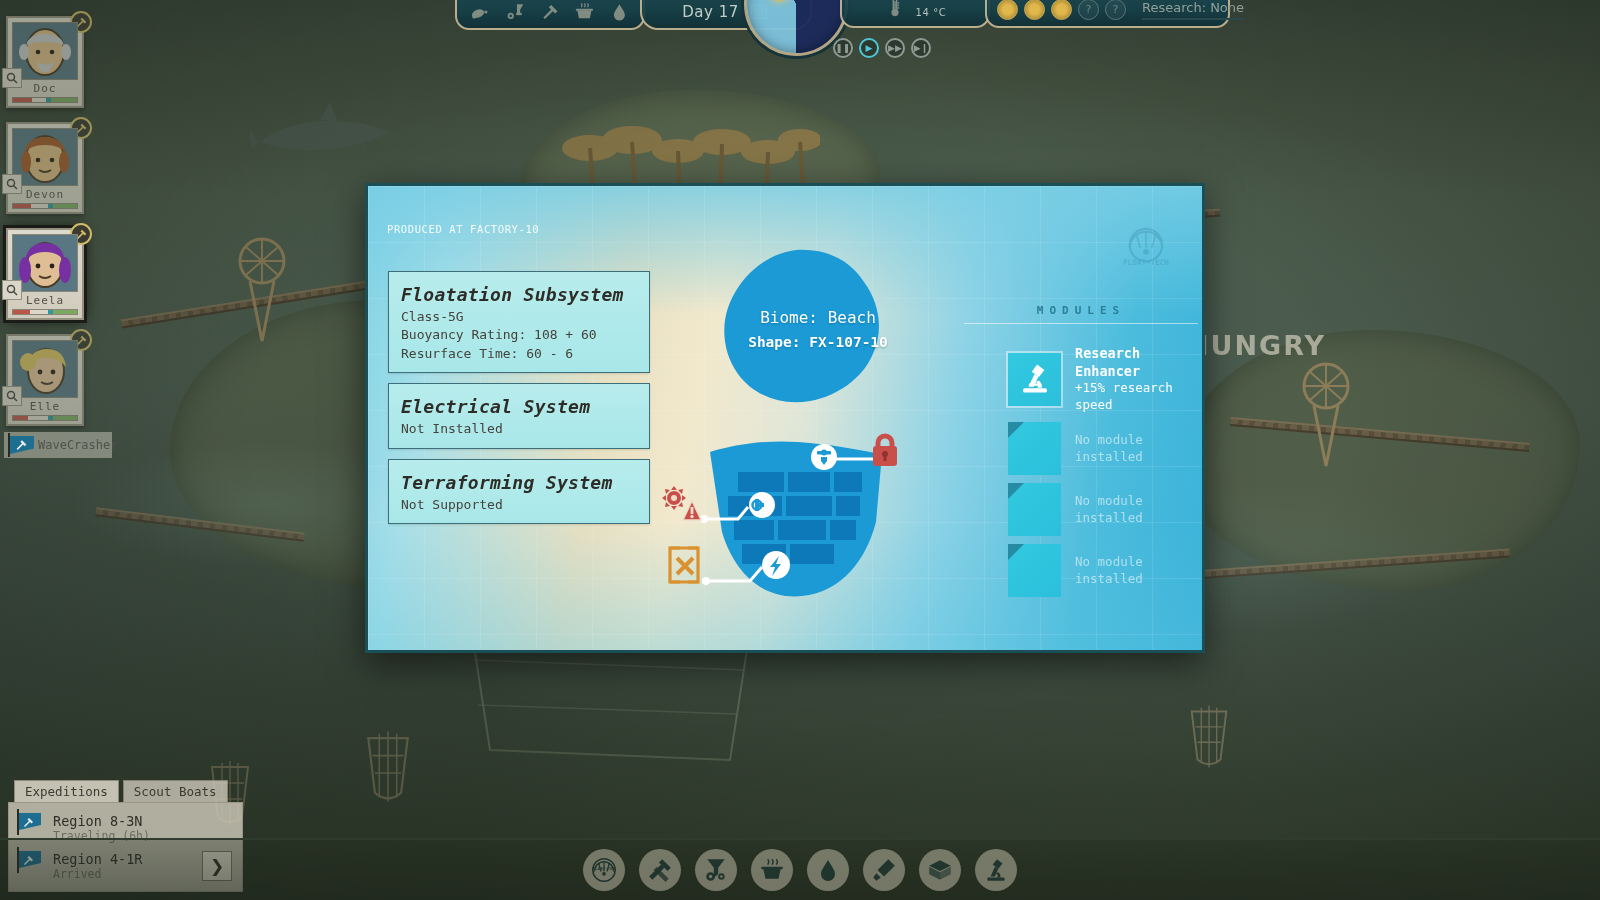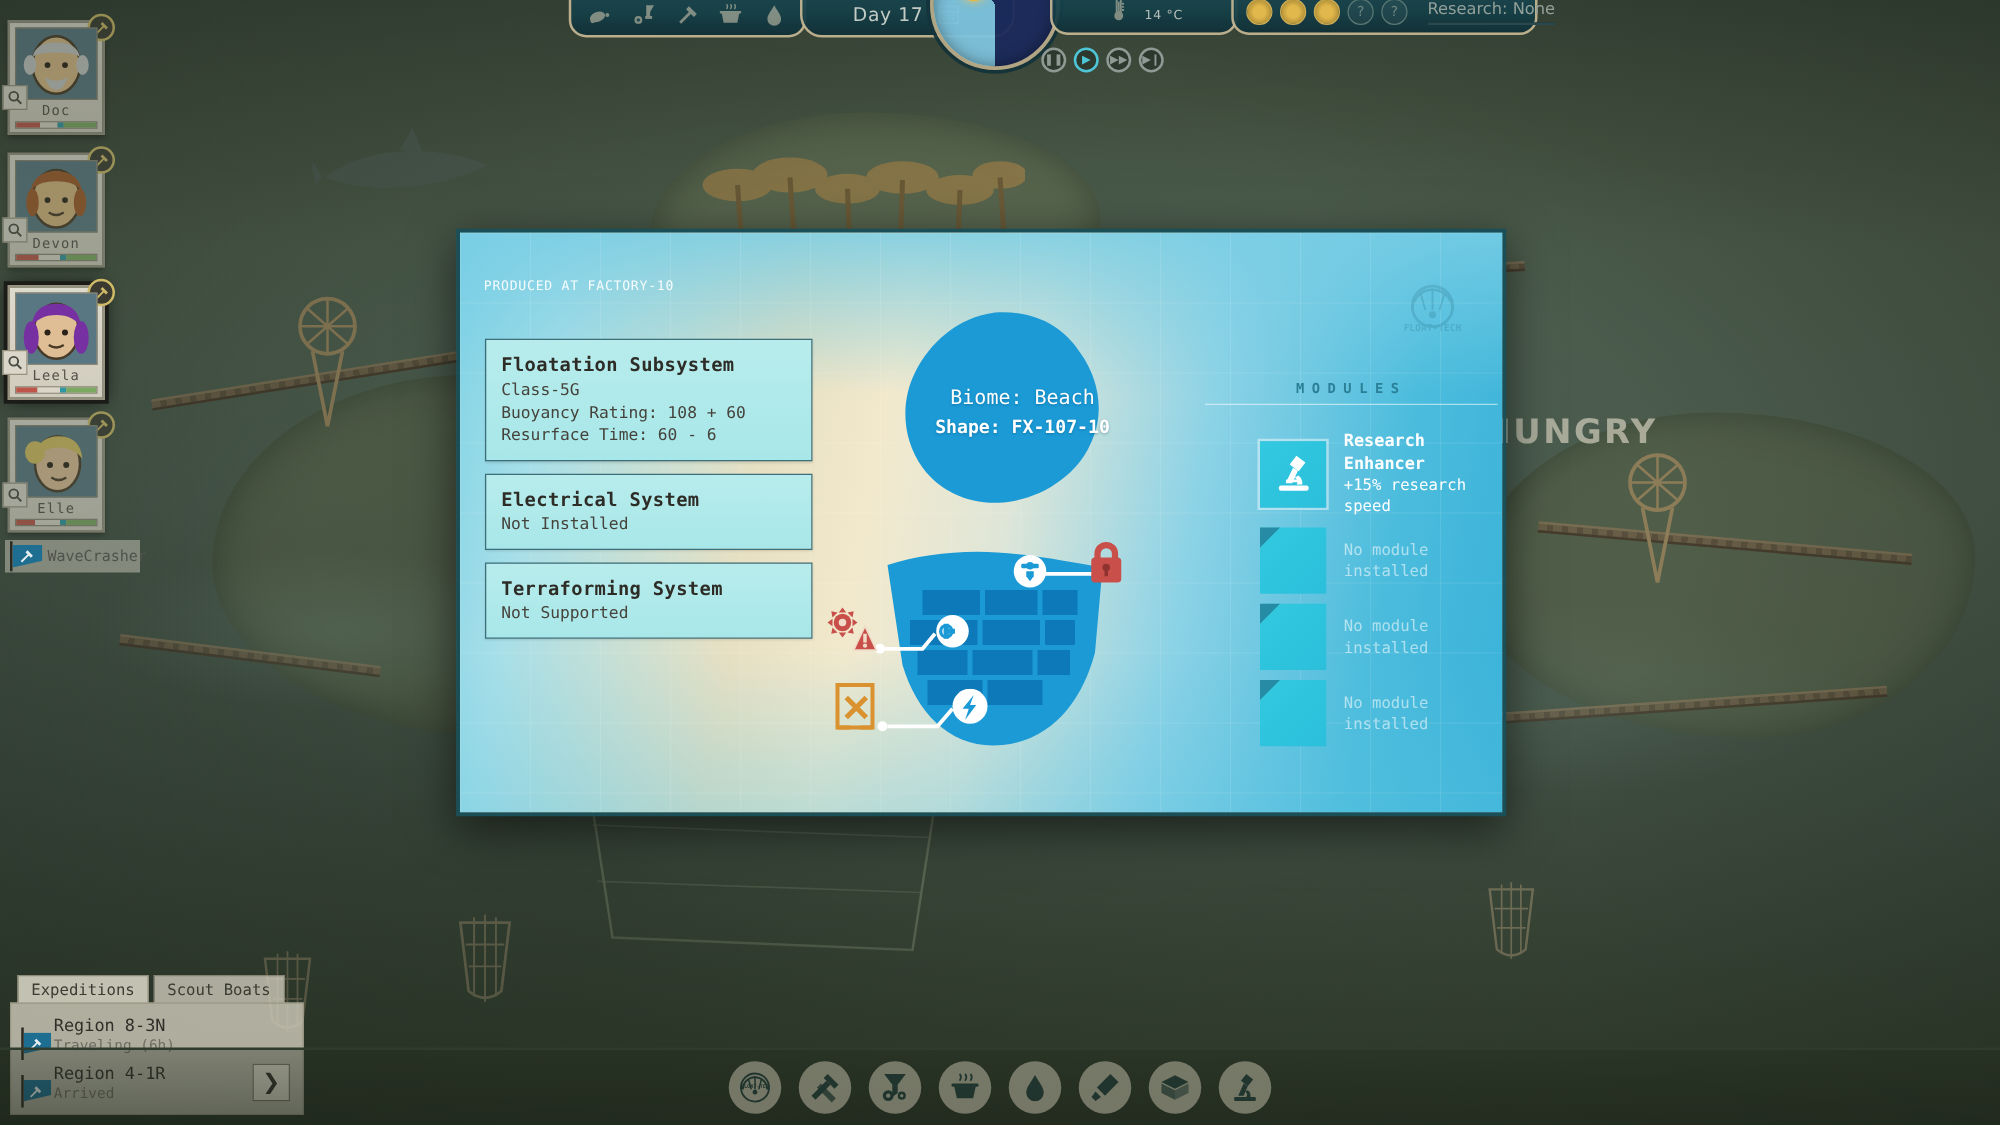--- a/index.html
+++ b/index.html
@@ -171,21 +171,21 @@
   .exp-tab {
     background:#cdc9ba; border:1px solid #9c9684; border-bottom:none;
     padding:3px 10px 3px 10px; font-size:12.5px; color:#3e3c34;
     font-family:"DejaVu Sans Mono","Liberation Mono",monospace;
     opacity:.8;
   }
   .exp-tab.active { background:#d9d5c6; opacity:.88; }
   .exp-body {
     background:rgba(205,201,186,.82); border:1px solid #9c9684; padding:6px 4px;
   }
-  .exp-row { display:flex; align-items:flex-end; padding:4px 4px; position:relative; }
+  .exp-row { display:flex; align-items:flex-start; gap:10px; padding:4px 4px; position:relative; }
   .exp-info .exp-title { font-size:13.5px; color:#2f2e28;
     font-family:"DejaVu Sans Mono","Liberation Mono",monospace; }
   .exp-info .exp-sub { font-size:11.5px; color:#6e6c60;
     font-family:"DejaVu Sans Mono","Liberation Mono",monospace; }
   .exp-go {
     position:absolute; right:6px; top:50%; transform:translateY(-50%);
     width:30px; height:30px; background:#d3cfc0; border:1px solid #76715f;
     display:flex; align-items:center; justify-content:center; font-size:17px; color:#2f2e28;
   }
 
@@ -264,21 +264,21 @@
   
   #panels { position:absolute; left:20px; top:85px; width:262px; }
   .panel {
     border:1px solid #3d6f7a; margin-bottom:10px; padding:9px 12px;
     font-family:"DejaVu Sans Mono","Liberation Mono",monospace;
     box-shadow: 0 1px 2px rgba(0,0,0,.12);
   }
   .panel.cream { background: linear-gradient(180deg,#f4ead0 0%,#eee2c3 100%); border-color:#6d6350; }
   .panel.aqua  { background: linear-gradient(180deg,#b8ecec 0%,#a8e7e9 100%); }
   .p-line { font-size:13.5px; color:#3c3a33; line-height:1.38; }
-  .p-head { font-size:15px; color:#2e2c26; font-weight:bold; line-height:1.5; letter-spacing:.3px; }
+  .p-head { font-size:18px; color:#2e2c26; font-weight:bold; line-height:1.5; letter-spacing:.3px;font-style:italic; }
   .p-alert { color:#d8604f; }
   .p-sub { font-size:13px; color:#45433b; line-height:1.42; }
 
   
   #diagram { position:absolute; left:300px; top:60px; width:300px; height:380px; }
   .island-label {
     position:absolute; left:0; right:0; text-align:center; color:#fff;
     font-family:"DejaVu Sans Mono","Liberation Mono",monospace; text-shadow:0 1px 2px rgba(0,60,90,.35);
   }
 

